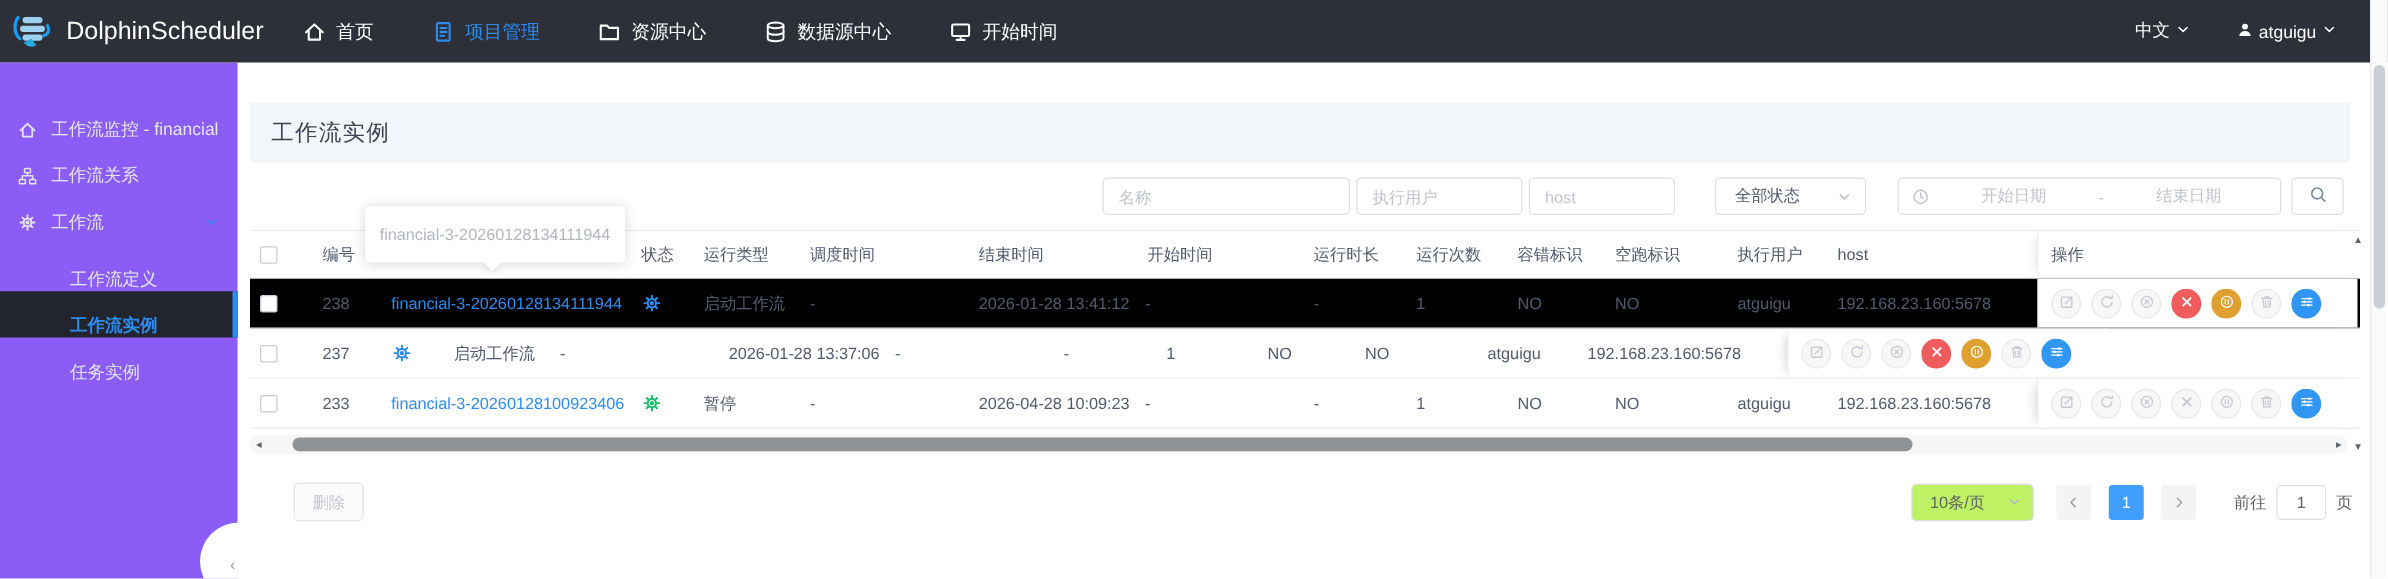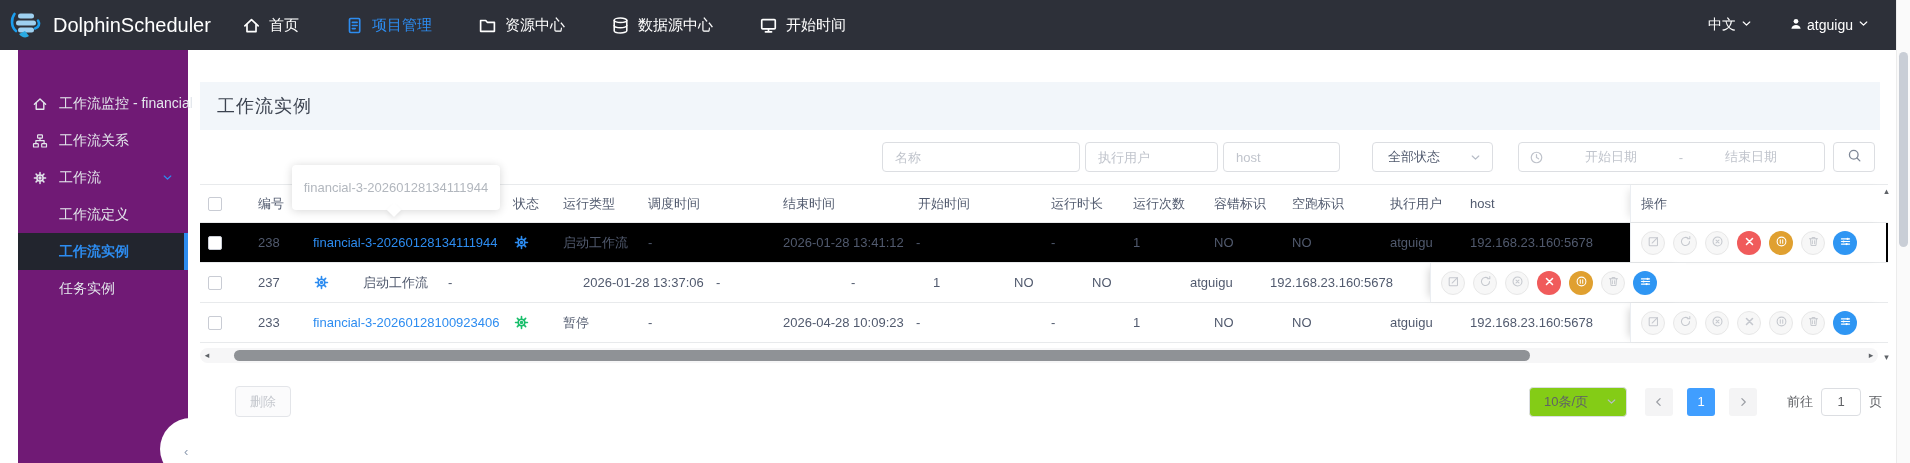--- a/index.html
+++ b/index.html
@@ -20,26 +20,26 @@
   .nav-right{margin-left:auto;display:flex;align-items:center;gap:36px;padding-right:40px;font-size:14px}
   .nav-right .grp{display:flex;align-items:center;gap:4px;cursor:pointer}
   .nav-right .ic svg{width:14px;height:14px}
   .chev svg{width:13px;height:13px}
 
   
   .page-scrollbar{position:absolute;right:0;top:0;width:14px;height:463px;background:#fafafa;border-left:1px solid #ececec;z-index:10}
   .page-thumb{position:absolute;left:2px;top:52px;width:9px;height:195px;background:#c9ced6;border-radius:5px}
 
   
-  .sidebar{position:absolute;top:50px;left:18px;width:170px;height:413px;background:#701a75;color:#e3e7ec;padding-top:35px;z-index:3}
+  .sidebar{position:absolute;top:50px;left:0;width:190px;height:413px;background:#8b5cf6;color:#e3e7ec;padding-top:35px;z-index:3}
   .side-item{display:flex;align-items:center;gap:11px;height:37px;padding:0 14px;font-size:14px;cursor:pointer;white-space:nowrap}
   .side-item .ic{display:flex;color:#e3e7ec}
   .side-item .ic svg{width:16px;height:16px}
   .side-chevron{margin-left:auto;color:#2d8cf0;display:flex}
-  .side-sub{height:37px;display:flex;align-items:center;padding-left:41px;font-size:14px;cursor:pointer;white-space:nowrap}
+  .side-sub{height:37px;display:flex;align-items:flex-end;padding-left:56px;font-size:14px;cursor:pointer;white-space:nowrap}
   .side-sub.active{background:#22252e;color:#2d8cf0;border-right:4px solid #2d8cf0;font-weight:bold}
   .collapse-cap{position:absolute;left:160px;top:418px;width:62px;height:62px;background:#fff;border-radius:50%;z-index:4}
   .collapse-cap span{position:absolute;left:24px;top:26px;color:#93a0b4;font-size:13px}
 
   
   .main{position:absolute;top:50px;left:190px;width:1706px;height:413px;background:#fff;z-index:2}
   .title-band{position:absolute;top:32px;left:10px;width:1680px;height:48px;background:#f2f6fa;display:flex;align-items:center;padding-left:17px}
   .title-band h1{font-size:18px;font-weight:normal;color:#3c4350;letter-spacing:1px}
 
   
@@ -87,21 +87,21 @@
   .hbar .arrow{width:14px;text-align:center;color:#5f6368;font-size:9px;line-height:15px;flex:none;cursor:pointer}
   .hbar .arrow.right{margin-left:auto}
   .hthumb{position:absolute;left:34px;top:2px;width:1296px;height:11px;background:#8f9296;border-radius:6px;cursor:pointer}
   .vbar{position:absolute;top:136px;left:1690px;width:13px;height:176px;z-index:5;display:flex;flex-direction:column;justify-content:space-between;align-items:center}
   .vbar .arrow{color:#5f6368;font-size:9px;cursor:pointer}
 
   
   .footerbar{position:absolute;top:336px;left:0;width:1692px;display:flex;align-items:center}
   .delete-btn{margin-left:45px;width:56px;height:31px;border:1px solid #e3e5e9;border-radius:4px;background:#fbfbfc;color:#c5c8ce;font-size:13px;cursor:not-allowed}
   .pagination{margin-left:auto;display:flex;align-items:center}
-  .psize{width:98px;height:30px;border:1px solid #dcdee2;border-radius:4px;background:#84cc16;display:flex;align-items:center;padding:0 8px 0 14px;color:#606266;cursor:pointer}
+  .psize{width:98px;height:30px;border:1px solid #dcdee2;border-radius:4px;background:#bef264;display:flex;align-items:center;padding:0 8px 0 14px;color:#606266;cursor:pointer}
   .psize .chev{margin-left:auto;color:#b6bcc6;display:flex}
   .pbtn{width:28px;height:28px;border:none;border-radius:3px;background:#f4f4f5;color:#9a9da3;display:flex;align-items:center;justify-content:center;cursor:pointer}
   .pbtn svg{width:12px;height:12px}
   .pprev{margin-left:18px}
   .pnum{margin-left:14px;width:28px;height:28px;border:none;border-radius:3px;background:#409eff;color:#fff;font-size:13px;cursor:pointer}
   .pnext{margin-left:14px}
   .goto-label{margin-left:30px;color:#606266}
   .goto-input{margin-left:8px;width:40px;height:28px;border:1px solid #dcdee2;border-radius:4px;text-align:center;color:#606266;font-size:13px;outline:none}
   .page-unit{margin-left:8px;color:#606266}
 </style>

